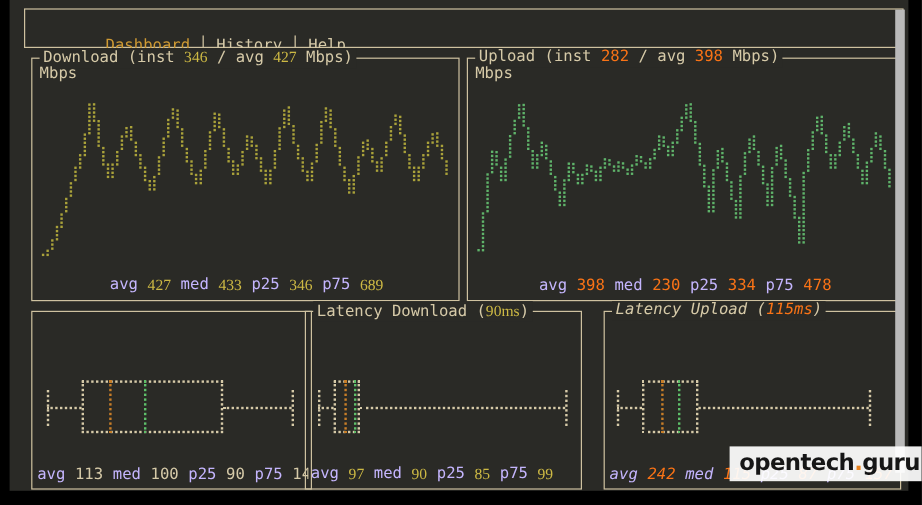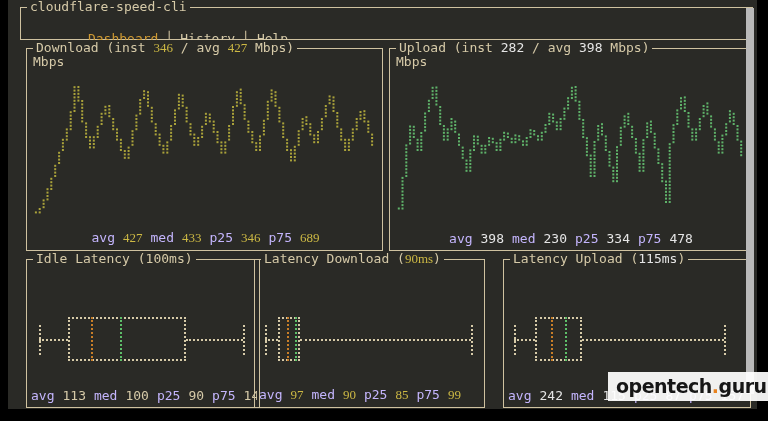--- a/index.html
+++ b/index.html
@@ -13,21 +13,21 @@
     background:#2a2a26; overflow:hidden;
   }
   .panel { position:absolute; border:1px solid #cfc2a0; }
   .panel-title {
     position:absolute; top:-9px; left:6px; background:#2a2a26; padding:0 3px;
     white-space:pre; line-height:16px;
   }
   .c  { color:#d6caa8; }
   .g  { color:#c4b5fd; }
   .y  { color:#cdb944;font-family:Liberation Serif, serif; }
-  .gr { color:#e5e5e5;text-align:right; }
+  .gr { color:#f97316;text-align:right; }
   .o  { color:#cf9a33; }
   .tabs { position:absolute; left:20px; top:8px; white-space:pre; }
   .tabs .tab { cursor:default; }
   .tabs .sep { color:#cfc2a0; padding:0 7px; }
   .ylabel { position:absolute; top:5px; left:6px; }
   .chart-svg { position:absolute; left:5px; top:32px; }
   .stats {
     position:absolute; bottom:4px; left:4px; right:2px;
     display:flex; gap:8px; white-space:nowrap; overflow:hidden;
   }
@@ -44,21 +44,20 @@
     display:flex; align-items:center; padding:0 7px 2px 8px; letter-spacing:-0.5px;
   }
   .wm-dot { color:#e8821e; }
 </style>
 </head>
 <body>
 
 <div class="terminal">
 
   <div class="panel" style="left:12px; top:7px; width:733px; height:33px;">
-    <span class="panel-title c">cloudflare-speed-cli</span>
     <div class="tabs">
       <span class="tab o">Dashboard</span><span class="sep">│</span><span class="tab c">History</span><span class="sep">│</span><span class="tab c">Help</span>
     </div>
   </div>
 
   <div class="panel" style="left:18px; top:48px; width:357px; height:203px;">
     <span class="panel-title"><span class="c">Download (inst </span><span class="y">346</span><span class="c"> / avg </span><span class="y">427</span><span class="c"> Mbps)</span></span>
     <span class="ylabel c">Mbps</span>
     <svg class="chart-svg" width="344" height="138">
         <rect x="2.9" y="130.4" width="2" height="2" fill="#aaa23a"></rect>
@@ -892,21 +891,20 @@
         <span class="g">med</span>
         <span class="gr">230</span>
         <span class="g">p25</span>
         <span class="gr">334</span>
         <span class="g">p75</span>
         <span class="gr">478</span>
     </div>
   </div>
 
   <div class="panel" style="left:18px; top:259px; width:234px; height:149px;">
-    <span class="panel-title"><span class="c">Idle Latency (100ms)</span></span>
     <div class="boxplot">
         <div style="position: absolute; left: 4px; top: 27px; height: 30px; border-left: 2px dotted rgb(214, 202, 168);"></div>
         <div style="position: absolute; left: 4px; top: 41px; width: 29px; border-top: 2px dotted rgb(214, 202, 168);"></div>
         <div style="position: absolute; left: 33px; top: 19px; width: 118px; height: 44px; border: 2px dotted rgb(214, 202, 168);"></div>
         <div style="position: absolute; left: 56px; top: 19px; height: 44px; border-left: 2px dotted rgb(200, 126, 40);"></div>
         <div style="position: absolute; left: 85px; top: 19px; height: 44px; border-left: 2px dotted rgb(94, 192, 106);"></div>
         <div style="position: absolute; left: 151px; top: 41px; width: 57px; border-top: 2px dotted rgb(214, 202, 168);"></div>
         <div style="position: absolute; left: 208px; top: 27px; height: 30px; border-left: 2px dotted rgb(214, 202, 168);"></div>
       </div>
     <div class="stats">
@@ -937,21 +935,21 @@
         <span class="y">97</span>
         <span class="g">med</span>
         <span class="y">90</span>
         <span class="g">p25</span>
         <span class="y">85</span>
         <span class="g">p75</span>
         <span class="y">99</span>
     </div>
   </div>
 
-  <div class="panel" style="left:495px; top:259px; width:248px; height:149px;">
+  <div class="panel" style="left:495px; top:259px; width:248px; height:149px;font-style:italic;">
     <span class="panel-title"><span class="c">Latency Upload (</span><span class="gr">115ms</span><span class="c">)</span></span>
     <div class="boxplot">
         <div style="position: absolute; left: 2px; top: 27px; height: 30px; border-left: 2px dotted rgb(214, 202, 168);"></div>
         <div style="position: absolute; left: 2px; top: 41px; width: 21px; border-top: 2px dotted rgb(214, 202, 168);"></div>
         <div style="position: absolute; left: 23px; top: 19px; width: 47px; height: 44px; border: 2px dotted rgb(214, 202, 168);"></div>
         <div style="position: absolute; left: 39px; top: 19px; height: 44px; border-left: 2px dotted rgb(200, 126, 40);"></div>
         <div style="position: absolute; left: 53px; top: 19px; height: 44px; border-left: 2px dotted rgb(94, 192, 106);"></div>
         <div style="position: absolute; left: 70px; top: 41px; width: 142px; border-top: 2px dotted rgb(214, 202, 168);"></div>
         <div style="position: absolute; left: 212px; top: 27px; height: 30px; border-left: 2px dotted rgb(214, 202, 168);"></div>
       </div>

